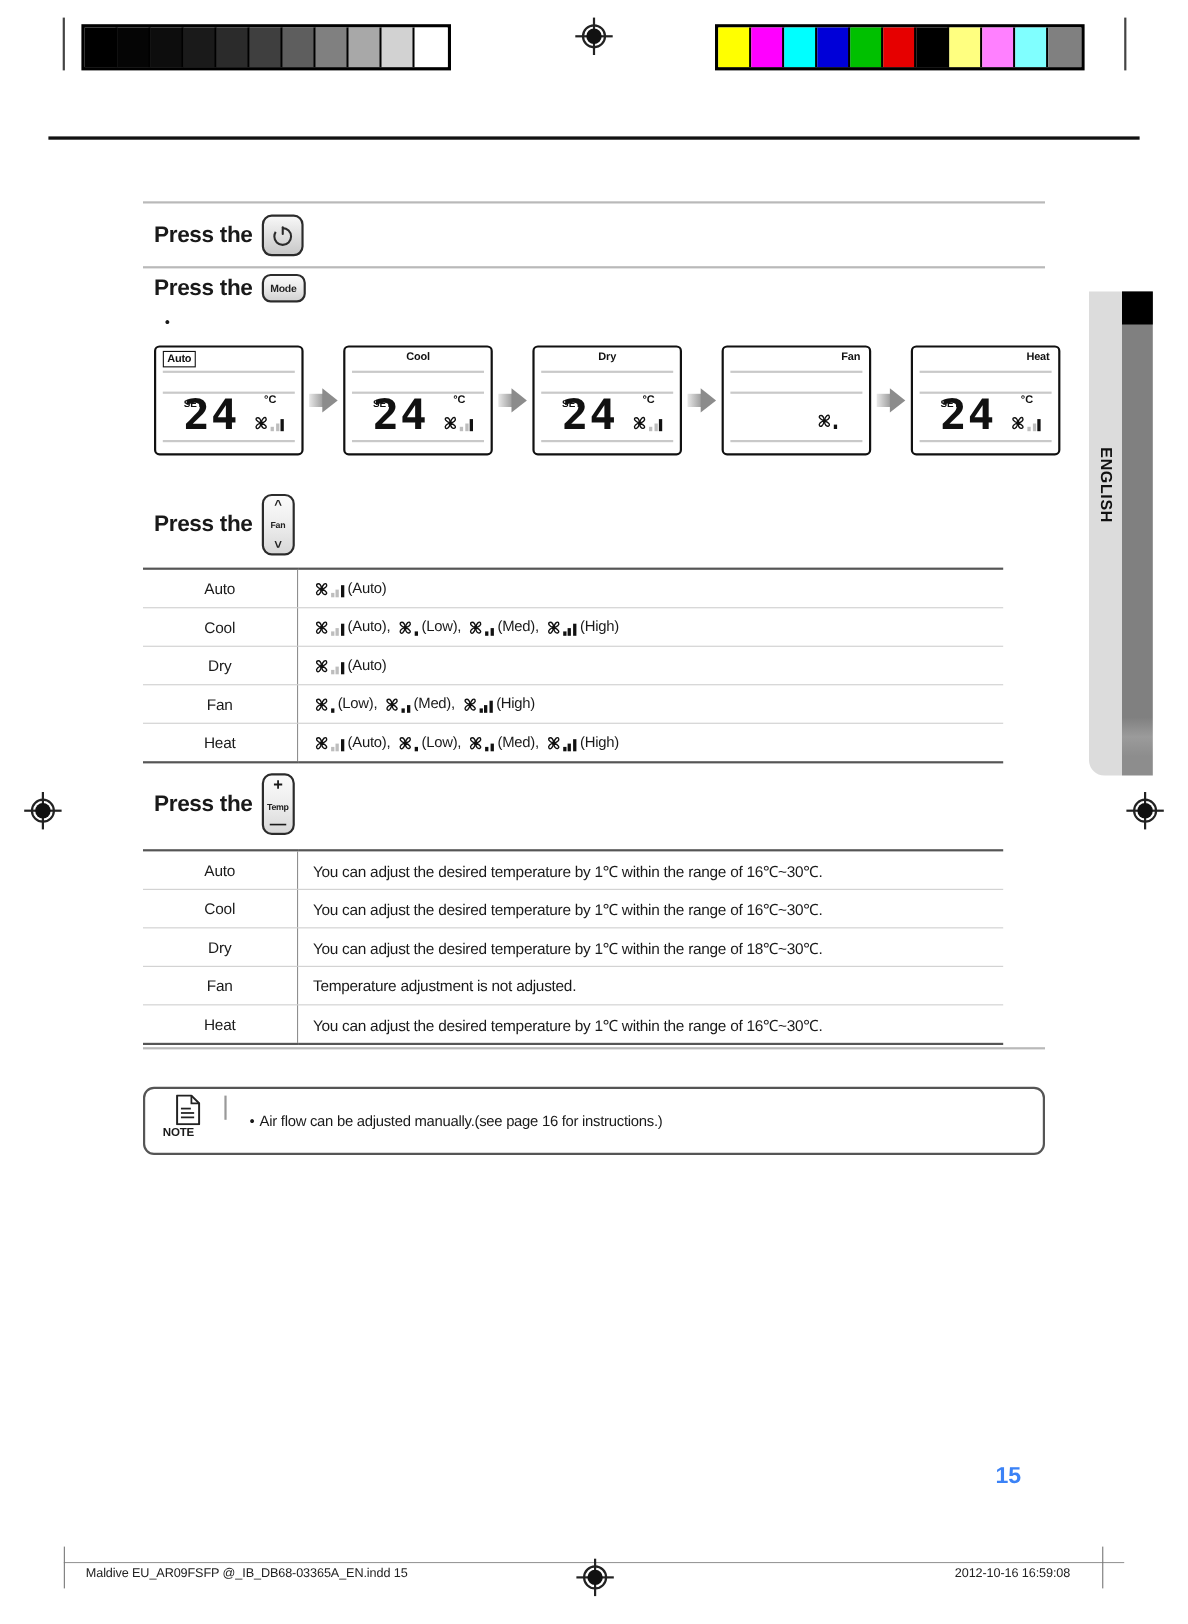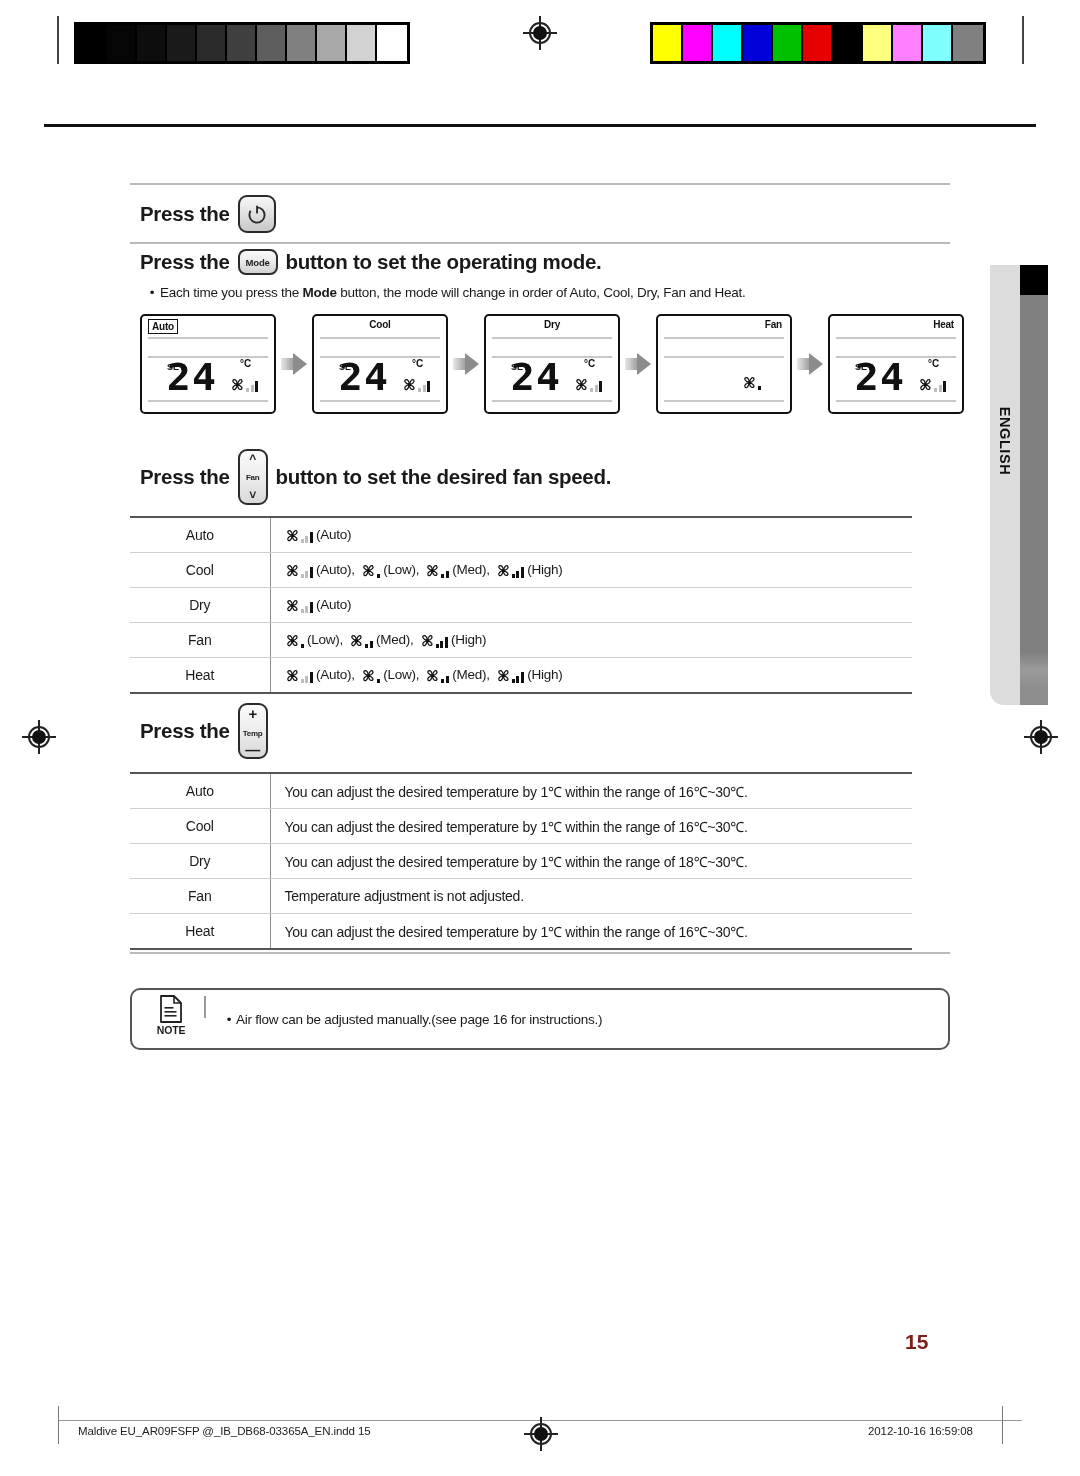--- a/index.html
+++ b/index.html
@@ -137,21 +137,21 @@
   table.dt td.val { padding:7px 0 7px 14px; font-size:14px; letter-spacing:-0.25px; color:#1a1a1a;margin-top:37px; }
   .speedcell { display:flex; align-items:center; flex-wrap:nowrap; }
   .speedcell .item { display:inline-flex; align-items:flex-end; margin-right:2px; }
   .speedcell .txt { margin-left:2px; margin-right:4px; font-size:13.5px; line-height:16px; }
 
   
   .notebox {
     position:absolute; left:130px; top:988px; width:820px; height:62px;
     border:2px solid #555; border-radius:10px; background:#fff;
   }
-  .noteicon { position:absolute; left:16px; top:5px; width:46px; text-align:center; }
+  .noteicon { position:absolute; left:16px; top:5px; width:46px; }
   .noteicon .doc { width:24px; height:28px; margin:0 auto; position:relative; }
   .noteicon .lbl { font-size:10.5px; font-weight:bold; letter-spacing:-0.2px; margin-top:1px; }
   .notebox .vbar { position:absolute; left:72px; top:6px; width:1.5px; height:22px; background:#999; }
   .notetext { position:absolute; left:90px; top:22px; font-size:13.5px; letter-spacing:-0.25px; display:flex; }
   .notetext .bdot { width:14px; text-align:center; }
 
   
   .engtab { position:absolute; right:48px; top:265px; width:42px; height:440px; }
   .engtab .bgpane {
     position:absolute; left:0; top:0; width:30px; height:440px;
@@ -163,21 +163,21 @@
   }
   .engtab .blackblk { position:absolute; left:30px; top:0; width:28px; height:30px; background:#000; }
   .engtab .label {
     position:absolute; left:-85px; top:168px; width:200px;
     transform: rotate(90deg);
     font-size:14.5px; font-weight:bold; letter-spacing:0.6px; color:#111;
     text-align:center;
   }
 
   
-  .pagenum { position:absolute; left:905px; top:1330px; font-size:21px; font-weight:bold; color:#7f1d1d; }
+  .pagenum { position:absolute; left:905px; top:1330px; font-size:21px; font-weight:bold; color:#3b82f6; }
   .footline { position:absolute; left:58px; top:1420px; width:964px; height:1px; background:#999; }
   .footleft { position:absolute; left:78px; top:1425px; font-size:11.5px; color:#222; letter-spacing:-0.1px; }
   .footright { position:absolute; left:868px; top:1425px; font-size:11.5px; color:#222; letter-spacing:-0.1px; }
   .footbox-l { position:absolute; left:58px; top:1406px; width:1px; height:38px; background:#777; }
   .footbox-r { position:absolute; left:1002px; top:1406px; width:1px; height:38px; background:#777; }
   .footreg { position:absolute; left:524px; top:1417px; }
 </style>
 </head>
 <body>
 
@@ -249,27 +249,23 @@
     </div>
     <div class="sec-rule"></div>
   </div>
 
   <div style="position:absolute;left:130px;top:241px;width:820px;">
     <div class="heading" style="padding:8px 0 6px 10px;">
       <span class="txt">Press the</span>
       <span class="btn-mode">
         <span>Mode</span>
       </span>
-      <span class="txt">button to set the operating mode.</span>
     </div>
     <div class="bullet-line" style="padding:4px 0 0 14px;">
       <span class="bdot">•</span>
-      <span>
-        <span>Each time you press the </span><b>Mode</b><span> button, the mode will change in order of Auto, Cool, Dry, Fan and Heat.</span>
-      </span>
     </div>
   </div>
 
   <div class="lcd-row" id="lcdrow">
       <div class="lcd">
         <div class="hl a"></div>
         <div class="hl b"></div>
         <div class="hl c"></div>
         <div class="modelbl boxed">Auto</div>
         <div class="setlbl">SET</div>
@@ -416,21 +412,20 @@
     </div>
 
   <div style="position:absolute;left:130px;top:446px;width:820px;">
     <div class="heading" style="padding:12px 0 12px 10px;height:62px;">
       <span class="txt">Press the</span>
       <span class="btn-stack">
         <span class="gl">^</span>
         <span class="lbl">Fan</span>
         <span class="gl">˅</span>
       </span>
-      <span class="txt">button to set the desired fan speed.</span>
     </div>
   </div>
 
   <div style="position:absolute;left:130px;top:516px;">
     <table class="dt">
       <tbody id="fantbody">
           <tr>
             <td class="mode">Auto</td>
             <td class="val">
               <div class="speedcell">

